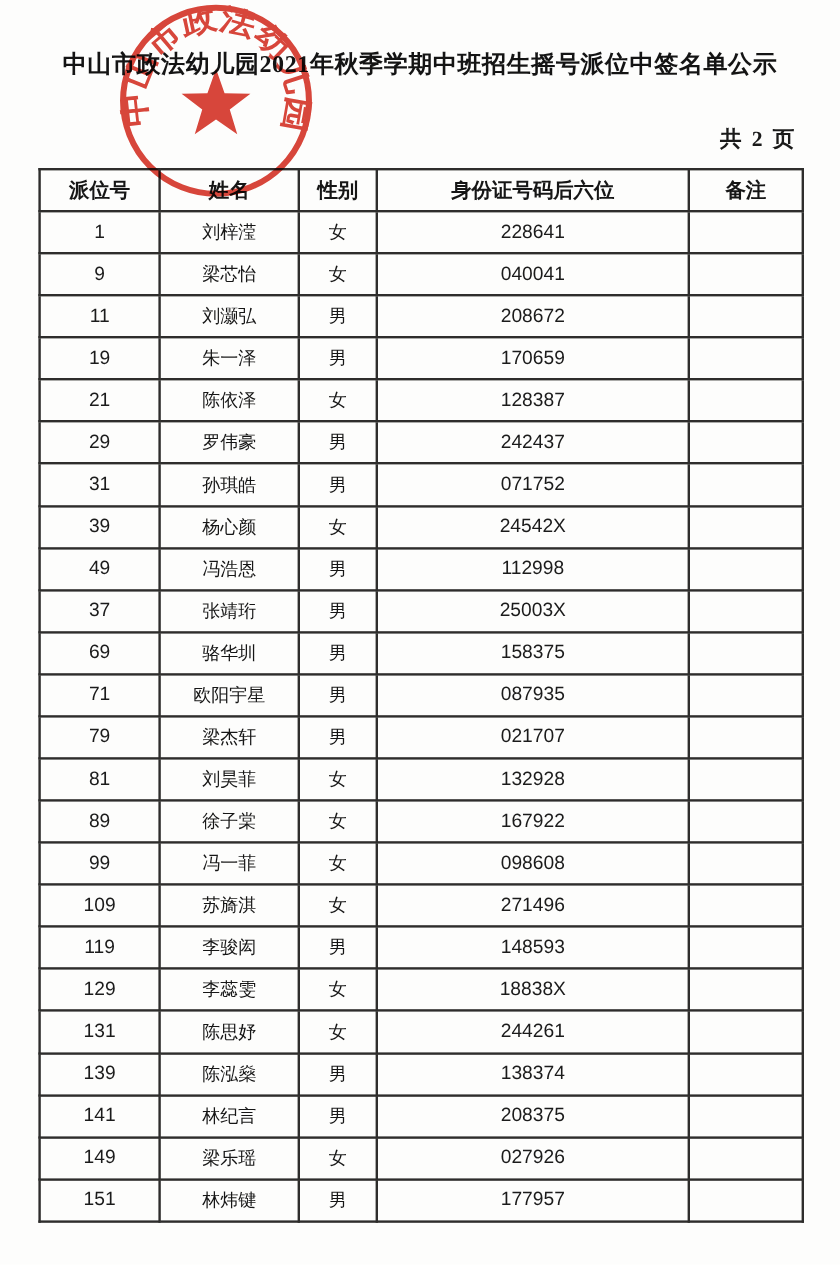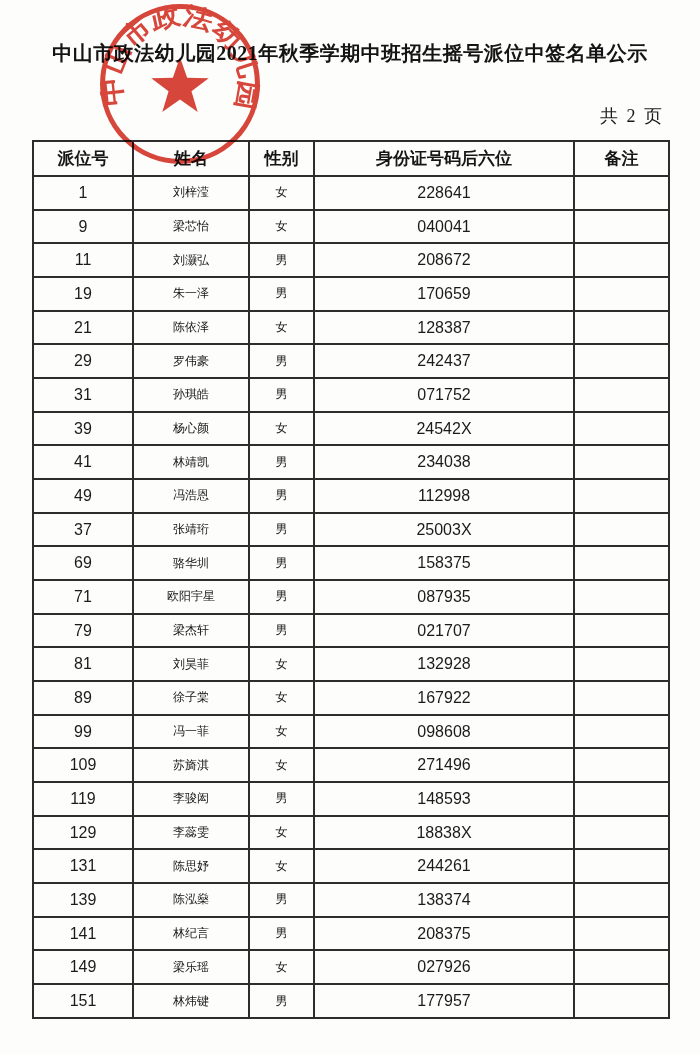--- a/index.html
+++ b/index.html
@@ -32,21 +32,21 @@
     z-index: 2;
   }
 
   
   .page-count {
     position: absolute;
     top: 104px;
     right: 36px;
     font-family: "Liberation Serif", serif;
     font-size: 18px;
-    font-weight: normal;
+    font-weight: bold;
     color: #1a1a1a;
     z-index: 2;
     letter-spacing: 2px;
   }
 
   
   .stamp {
     position: absolute;
     left: 97px;
     top: 1px;
@@ -92,21 +92,21 @@
     font-weight: 600;
     color: #161616;
     height: 33px;
   }
   td.cell-lottery-number, td.cell-id-last6 {
     font-size: 16px;
     font-family: "Liberation Sans", sans-serif;
     color: #1b1b1b;
   }
   td.cell-name, td.cell-gender {
-    font-size: 12px;
+    font-size: 15px;
     color: #161616;
     margin-left: 23px;
   }
   td.cell-remark { font-size: 15px; color:#333; }
 
   col.c1 { width: 100px; }
   col.c2 { width: 116px; }
   col.c3 { width: 65px; }
   col.c4 { width: 260px; }
   col.c5 { width: 95px; }
@@ -202,27 +202,20 @@
             <td class="cell-remark"></td>
           </tr>
           <tr>
             <td class="cell-lottery-number">39</td>
             <td class="cell-name">杨心颜</td>
             <td class="cell-gender">女</td>
             <td class="cell-id-last6">24542X</td>
             <td class="cell-remark"></td>
           </tr>
           <tr>
-            <td class="cell-lottery-number">41</td>
-            <td class="cell-name">林靖凯</td>
-            <td class="cell-gender">男</td>
-            <td class="cell-id-last6">234038</td>
-            <td class="cell-remark"></td>
-          </tr>
-          <tr>
             <td class="cell-lottery-number">49</td>
             <td class="cell-name">冯浩恩</td>
             <td class="cell-gender">男</td>
             <td class="cell-id-last6">112998</td>
             <td class="cell-remark"></td>
           </tr>
           <tr>
             <td class="cell-lottery-number">37</td>
             <td class="cell-name">张靖珩</td>
             <td class="cell-gender">男</td>

